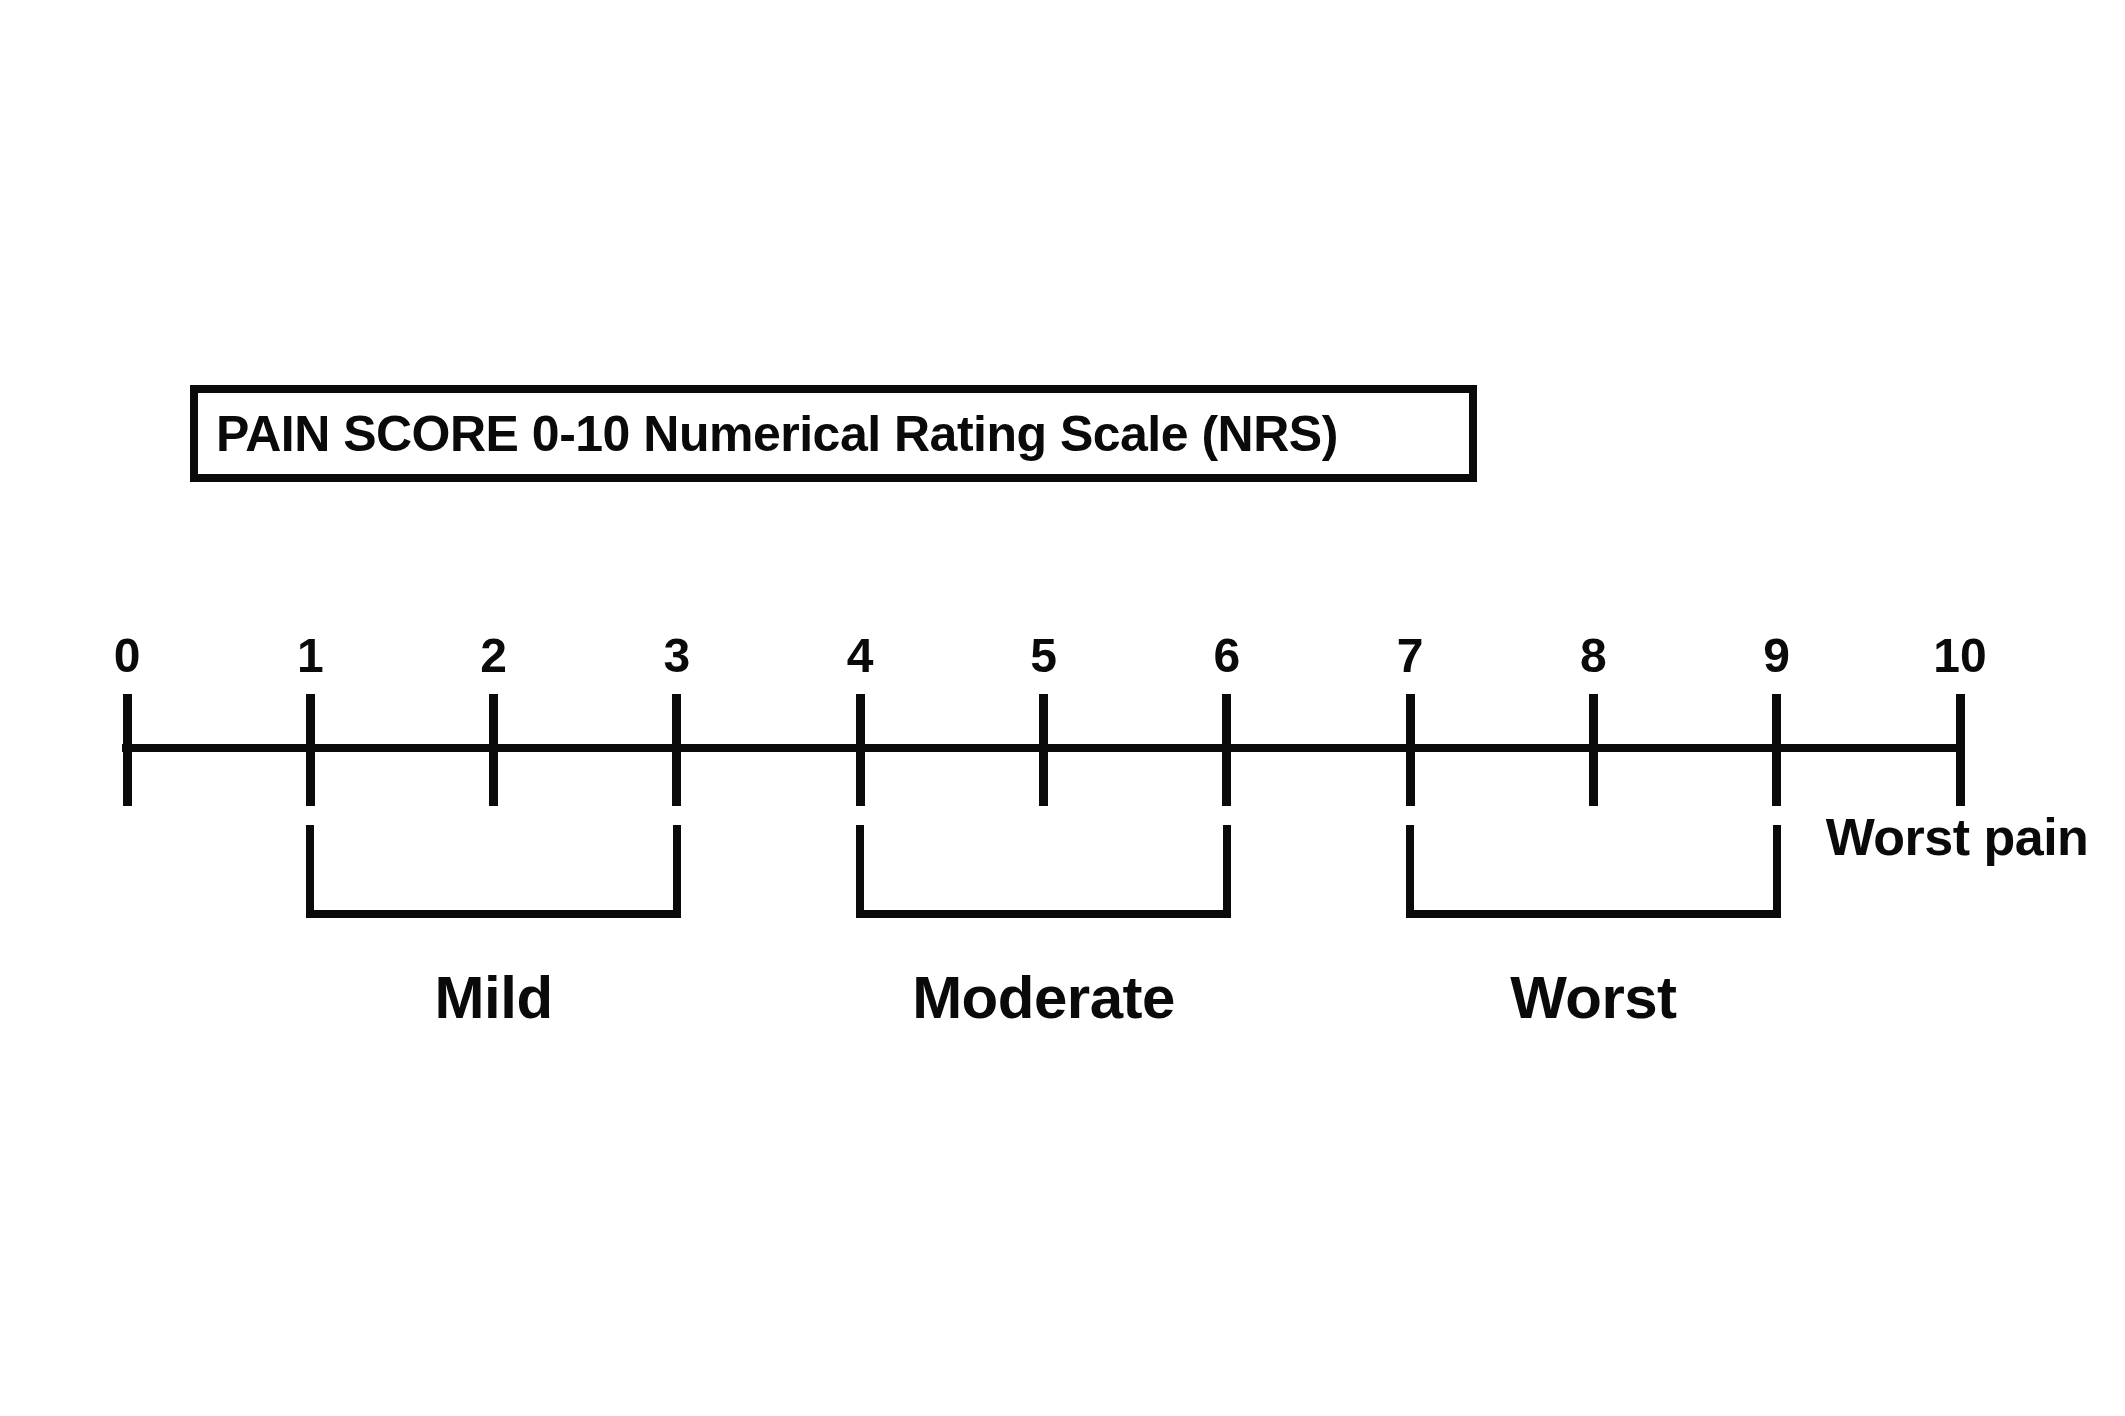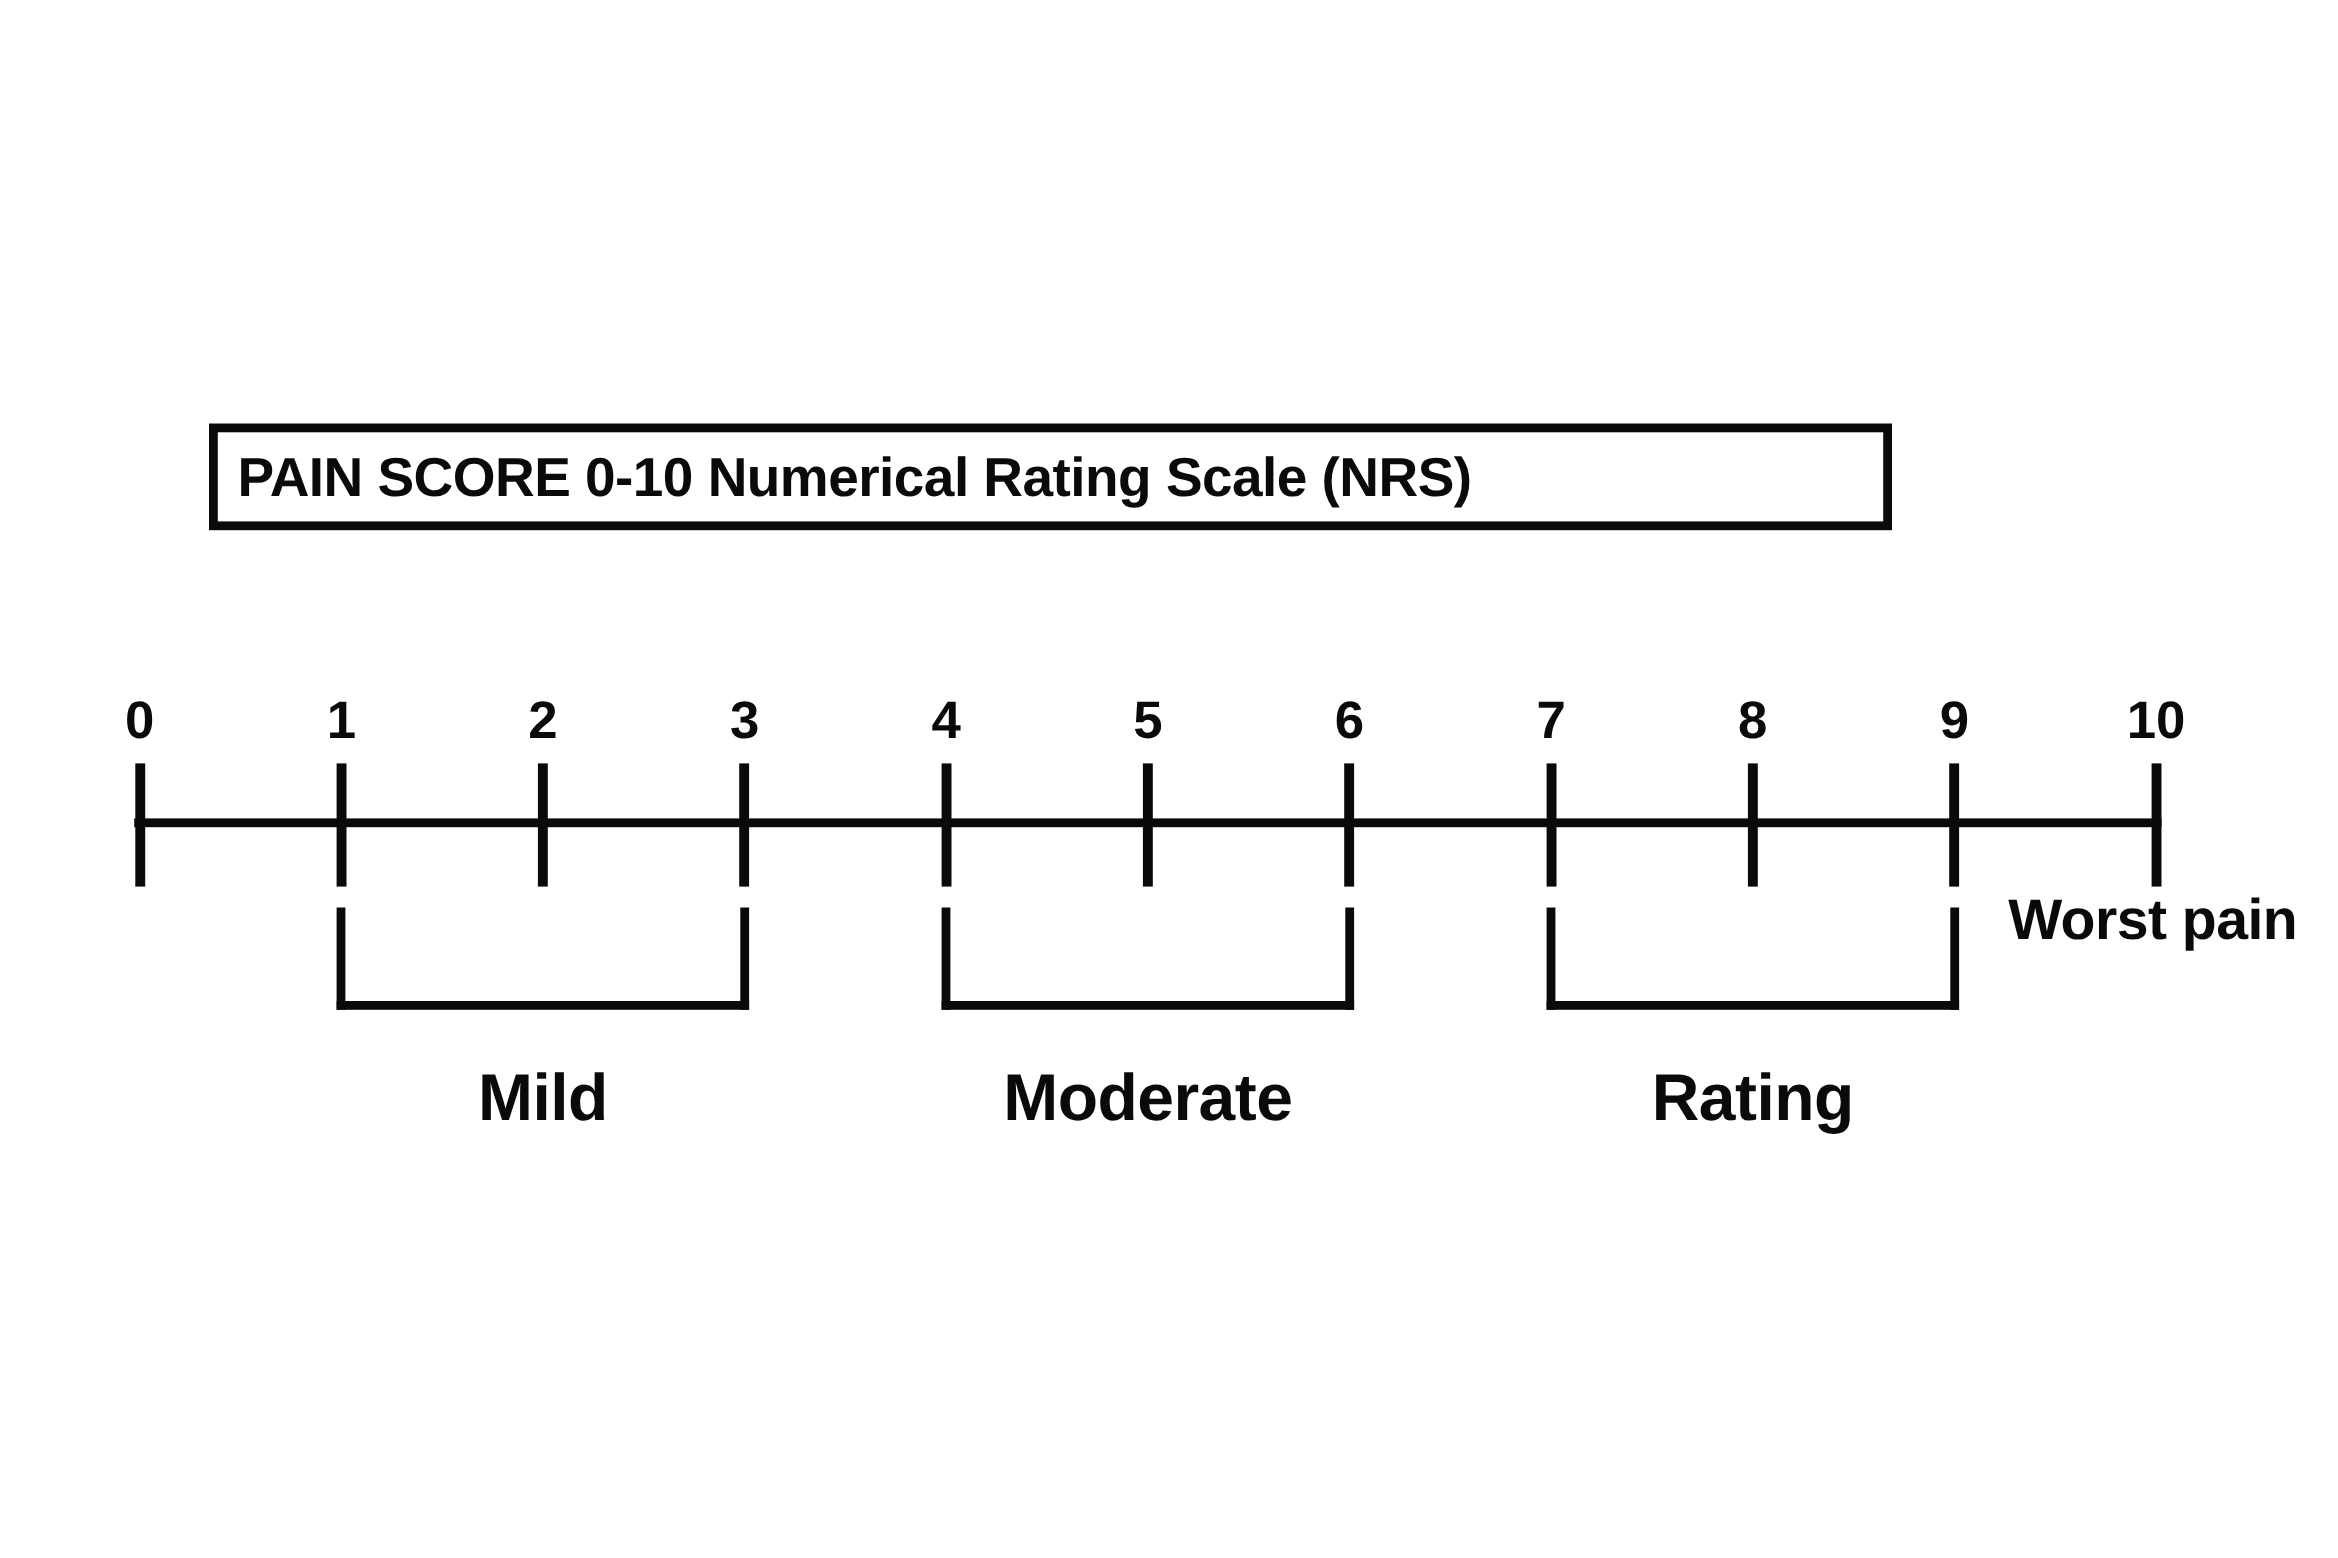--- a/index.html
+++ b/index.html
@@ -16,21 +16,21 @@
     font-family: "Liberation Sans", "DejaVu Sans", sans-serif;
     font-weight: 700;
     color: var(--ink, #000000);
   }
 
   
   .title-box {
     position: absolute;
     left: 190px;
     top: 385px;
-    width: 1530px;
+    width: 1287px;
     height: 97px;
     border: 8px solid var(--ink, #000000);
     box-sizing: border-box;
     display: flex;
     align-items: center;
     padding-left: 18px;
   }
   .title-text {
     font-size: 50px;
     letter-spacing: -0.5px;
@@ -129,16 +129,16 @@
       <div class="tick-number" style="left: 1593.4px;">8</div>
       <div class="tick" style="left: 1772.2px;"></div>
       <div class="tick-number" style="left: 1776.7px;">9</div>
       <div class="tick" style="left: 1955.5px;"></div>
       <div class="tick-number" style="left: 1960px;">10</div>
       <div class="bracket" style="left: 305.8px; width: 375.6px;"></div>
       <div class="category-label" style="left: 493.6px;">Mild</div>
       <div class="bracket" style="left: 855.7px; width: 375.6px;"></div>
       <div class="category-label" style="left: 1043.5px;">Moderate</div>
       <div class="bracket" style="left: 1405.6px; width: 375.6px;"></div>
-      <div class="category-label" style="left: 1593.4px;">Rating</div>
+      <div class="category-label" style="left: 1593.4px;">Worst</div>
     </div>
 
 </div>
 
 </body></html>

